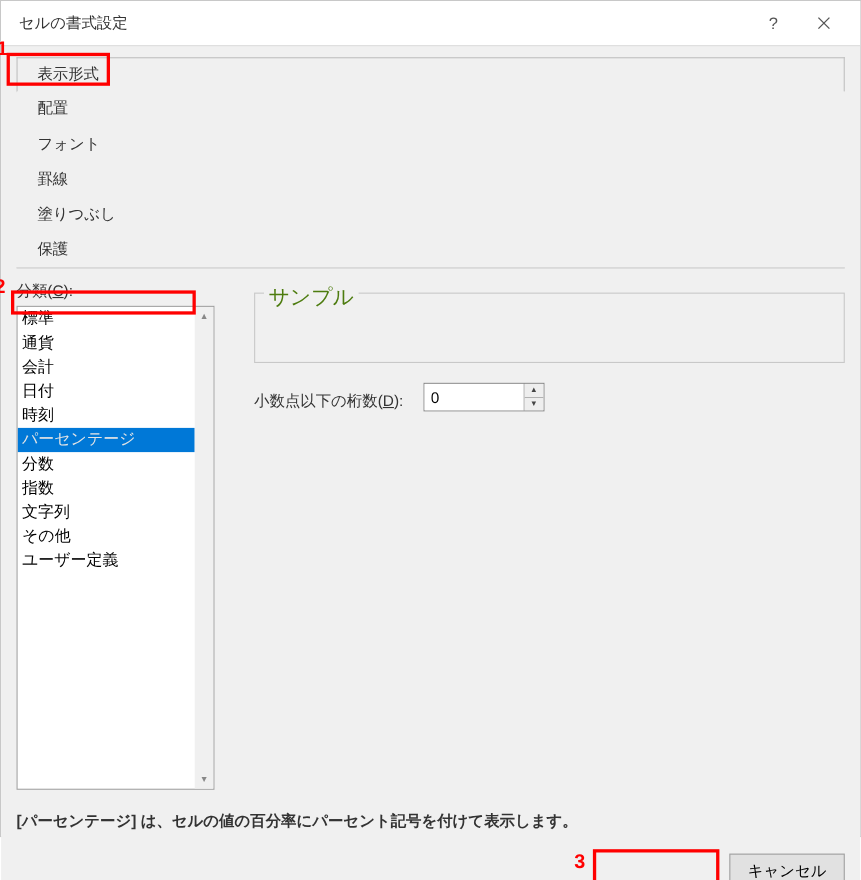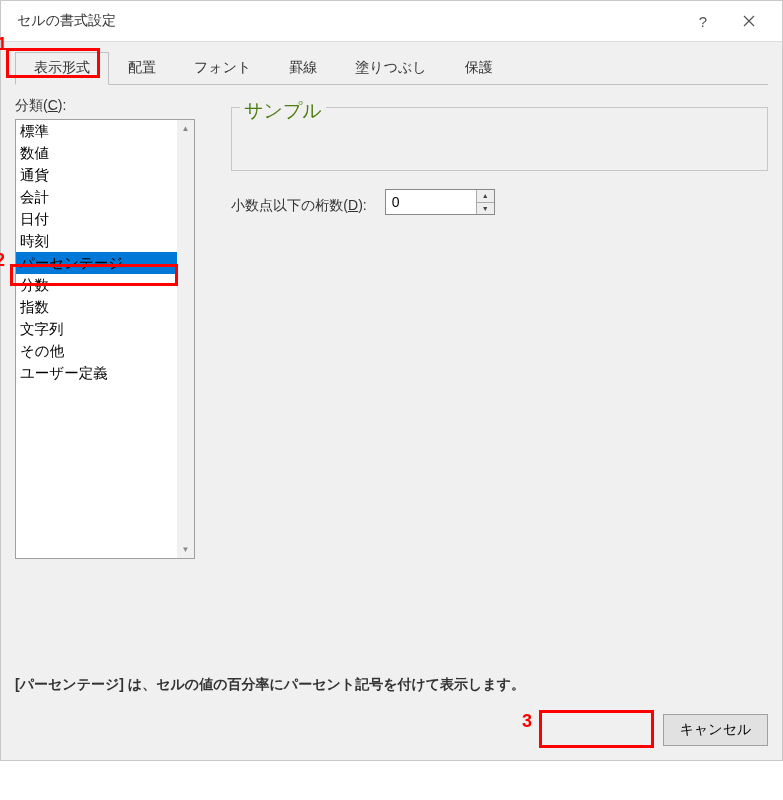--- a/index.html
+++ b/index.html
@@ -53,20 +53,21 @@
       border-top: 1px solid #ddd;
       padding: 10px 14px 14px 14px;
       display: flex;
       flex-direction: column;
       position: relative;
     }
     .tabs {
       display: flex;
       border-bottom: 1px solid #c0c0c0;
       position: relative;
+      flex-direction: column;
     }
     .tab {
       padding: 6px 18px;
       font-size: 14px;
       color: #333;
       background: #f0f0f0;
       border: 1px solid transparent;
       cursor: pointer;
       position: relative;
     }
@@ -107,21 +108,21 @@
     .listbox .item {
       padding: 1px 4px;
       font-size: 14.5px;
       color: #000;
       line-height: 20px;
       cursor: pointer;
       white-space: nowrap;
     }
     .listbox .item.selected {
       background: #0078d7;
-      color: #000000;
+      color: #e5e5e5;
     }
     .listbox .scrollbar-track {
       position: absolute;
       right: 0;
       top: 0;
       bottom: 0;
       width: 17px;
       background: #f0f0f0;
     }
     .listbox .scroll-btn {
@@ -261,21 +262,20 @@
       </div>
 
     <div class="body-area">
       <div class="left-col">
         <div class="category-label">
           <span>分類(</span><span class="ul">C</span><span>):</span>
         </div>
         <div class="listbox">
           <div class="items" id="category-items">
               <div class="item">標準</div>
-              <div class="item">数値</div>
               <div class="item">通貨</div>
               <div class="item">会計</div>
               <div class="item">日付</div>
               <div class="item">時刻</div>
               <div class="item selected">パーセンテージ</div>
               <div class="item">分数</div>
               <div class="item">指数</div>
               <div class="item">文字列</div>
               <div class="item">その他</div>
               <div class="item">ユーザー定義</div>

